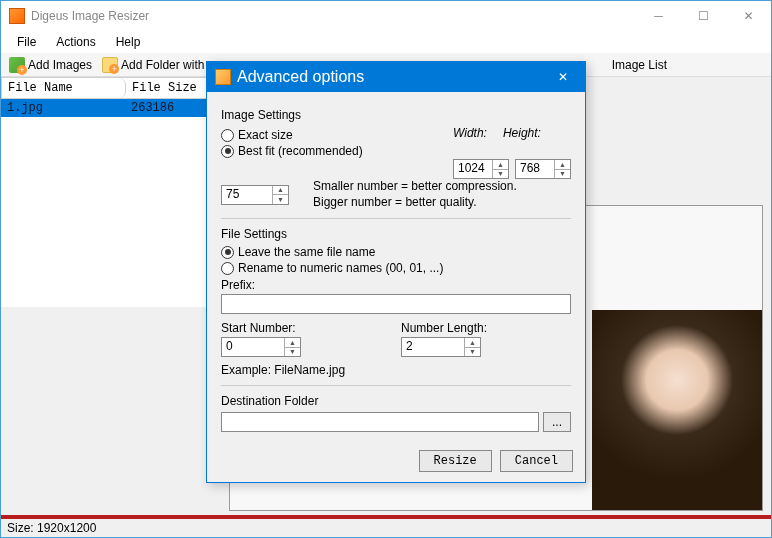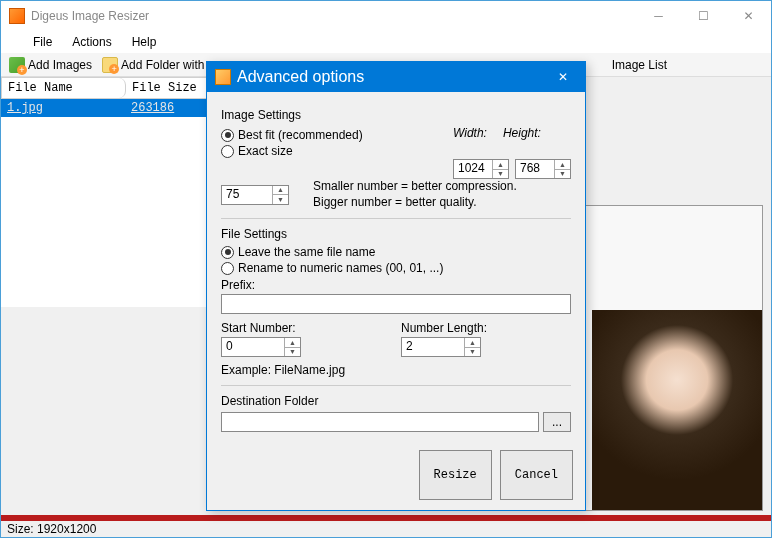--- a/index.html
+++ b/index.html
@@ -5,53 +5,53 @@
 * { box-sizing: border-box; margin: 0; padding: 0; font-family: "Microsoft YaHei", "Segoe UI", Tahoma, sans-serif; font-size: 12px; }
 body { background: #fff; width: 772px; height: 538px; overflow: hidden; position: relative; }
 
 
 .main-window { width: 772px; height: 538px; border: 1px solid #4a9fd8; display: flex; flex-direction: column; }
 .titlebar { height: 30px; background: #fff; display: flex; align-items: center; padding: 0 0 0 8px; }
 .titlebar .app-icon { width: 16px; height: 16px; background: linear-gradient(135deg,#ff9933,#ff6600); border: 1px solid #cc5500; margin-right: 6px; }
 .titlebar .title { color: #888; flex: 1; }
 .titlebar .winbtn { width: 45px; height: 30px; display: flex; align-items: center; justify-content: center; color: #888; }
 
-.menubar { height: 22px; display: flex; align-items: center; padding: 0 24px; gap: 4px; text-align: center; }
+.menubar { height: 22px; display: flex; align-items: center; padding: 0 8px; gap: 4px; text-align: center; }
 .menubar .menu-item { padding: 2px 8px; }
 
 .toolbar { height: 24px; display: flex; align-items: center; padding: 2px 4px; gap: 2px; background: #f5f5f5; border-bottom: 1px solid #ddd; }
 .toolbar .tb-btn { display: flex; align-items: center; padding: 1px 4px; gap: 3px; }
 .tb-icon { width: 16px; height: 16px; display: inline-block; }
 .tb-icon.add-img { background: linear-gradient(135deg,#6bbf4a,#4a9f2a); border-radius: 2px; position: relative; }
 .tb-icon.add-img::after { content:"+"; position:absolute; right:-2px; bottom:-2px; color:#fff; background:#ff9933; border-radius:50%; width:10px; height:10px; font-size:9px; line-height:10px; text-align:center; }
 .tb-icon.add-folder { background: #f9d97a; border: 1px solid #d9b94a; border-radius: 2px; position: relative; }
 .tb-icon.add-folder::after { content:"+"; position:absolute; right:-2px; bottom:-2px; color:#fff; background:#ff9933; border-radius:50%; width:10px; height:10px; font-size:9px; line-height:10px; text-align:center; }
 
 .content { flex: 1; display: flex; position: relative; background: #f0f0f0; }
 .left-panel { width: 220px; display: flex; flex-direction: column; background: #fff; }
 .table-header { display: flex; background: #fff; border: 1px solid #d0d0d0; }
 .table-header .th { padding: 3px 6px; border-right: 1px solid #d0d0d0; font-family: "Courier New", monospace; }
 .th.fname { width: 124px; border-radius: 7px; }
 .th.fsize { flex: 1; }
 .table-body { flex: 1; background: #fff; }
 .table-row { display: flex; }
-.table-row.selected { background: #0078d7; color: #e5e5e5; text-decoration: underline; }
+.table-row.selected { background: #0078d7; color: #0f172a; }
 .table-row .td { padding: 2px 6px; font-family: "Courier New", monospace; }
 .td.fname { width: 124px; }
 .td.fsize { flex: 1; }
 .left-rest { flex: 1; background: #f0f0f0; }
 
 .right-panel { flex: 1; padding: 4px 8px; display: flex; flex-direction: column; gap: 4px; font-family: "Courier New", monospace; }
 .right-panel .rt-row { display: flex; align-items: center; gap: 4px; white-space: nowrap; overflow: hidden; }
 .select { border: 1px solid #a0a0a0; background: #efefef; padding: 1px 18px 1px 4px; position: relative; min-width: 120px; }
 .select::after { content: ""; position: absolute; right: 5px; top: 50%; transform: translateY(-50%); border-left: 4px solid transparent; border-right: 4px solid transparent; border-top: 5px solid #555; }
 .preview { flex: 1; border: 1px solid #999; min-height: 200px; background: #f8f8f8; display: flex; align-items: flex-end; justify-content: flex-end; overflow: hidden; }
 .preview-img { width: 170px; height: 200px; background: radial-gradient(ellipse 60% 50% at 50% 35%, #f5e0d0 0%, #e8c8b0 30%, #3a2a1a 55%, #2a1a0a 100%); position: relative; }
 
-.statusbar { height: 22px; background: #f0f0f0; border-top: 6px solid #b91c1c; display: flex; align-items: center; padding: 0 6px; }
+.statusbar { height: 22px; background: #f0f0f0; border-top: 4px solid #b91c1c; display: flex; align-items: center; padding: 0 6px; }
 
 
 .dialog { position: absolute; left: 206px; top: 61px; width: 380px; background: #f0f0f0; border: 1px solid #0078d7; box-shadow: 3px 3px 10px rgba(0,0,0,0.2); z-index: 100; display: flex; flex-direction: column; }
 .dlg-title { height: 30px; background: #0078d7; color: #fff; display: flex; align-items: center; padding: 0 0 0 8px; }
 .dlg-title .app-icon { width: 16px; height: 16px; background: linear-gradient(135deg,#ffcc66,#ff9933); border:1px solid #cc7700; margin-right: 6px; }
 .dlg-title .t { flex: 1; font-size: 16px; }
 .dlg-title .x { width: 44px; height: 30px; display:flex; align-items:center; justify-content:center; }
 .dlg-body { padding: 10px 14px 10px 14px; font-family: "Courier New", monospace; font-size: 12px; }
 .dlg-body .section-label { margin: 6px 0 4px 0; }
 .radio-row { display: flex; align-items: center; gap: 4px; margin: 2px 0; }
@@ -62,21 +62,21 @@
 .spinner .arrows { width: 16px; border-left: 1px solid #aaa; display: flex; flex-direction: column; }
 .spinner .arrows div { flex:1; display:flex; align-items:center; justify-content:center; font-size:7px; color:#555; }
 .spinner .arrows div:first-child { border-bottom: 1px solid #aaa; }
 .hint { font-size: 11px; line-height: 1.3; margin-left: 4px; }
 .text-input { border: 1px solid #888; background: #fff; height: 20px; padding: 1px 4px; width: 100%; }
 .small-label { margin: 3px 0 2px 0; }
 .two-col { display: flex; gap: 10px; }
 .dest-row { display: flex; gap: 4px; align-items: center; }
 .browse-btn { border: 1px solid #888; background: #e9e9e9; padding: 2px 8px; }
 .dlg-buttons { display: flex; justify-content: flex-end; gap: 8px; padding: 8px 12px 10px; }
-.btn { border: 1px solid #888; background: #e9e9e9; padding: 17px 14px; font-family: "Courier New", monospace; }
+.btn { border: 1px solid #888; background: #e9e9e9; padding: 3px 14px; font-family: "Courier New", monospace; }
 
 hr.sep { border: none; border-top: 1px solid #ccc; margin: 8px 0; }
 </style>
 </head>
 <body>
 
 <div class="main-window">
 
   <div class="titlebar">
     <span class="app-icon"></span>
@@ -156,26 +156,26 @@
     <span class="t">Advanced options</span>
     <div class="x">✕</div>
   </div>
   <div class="dlg-body">
 
     <div class="section-label">Image Settings</div>
 
     <div style="display:flex; gap:18px; align-items:flex-start;">
       <div style="flex:1">
         <div class="radio-row">
+          <span class="radio"></span>
+          <span>Exact size</span>
+        </div>
+        <div class="radio-row">
           <span class="radio checked"></span>
           <span>Best fit (recommended)</span>
-        </div>
-        <div class="radio-row">
-          <span class="radio"></span>
-          <span>Exact size</span>
         </div>
       </div>
       <div>
         <div style="display:flex; gap:16px;font-style:italic;">
           <span>Width:</span>
           <span>Height:</span>
         </div>
         <div style="display:flex; gap:6px; margin-top:19px;">
           <div class="spinner">
             <span class="val">1024</span>

